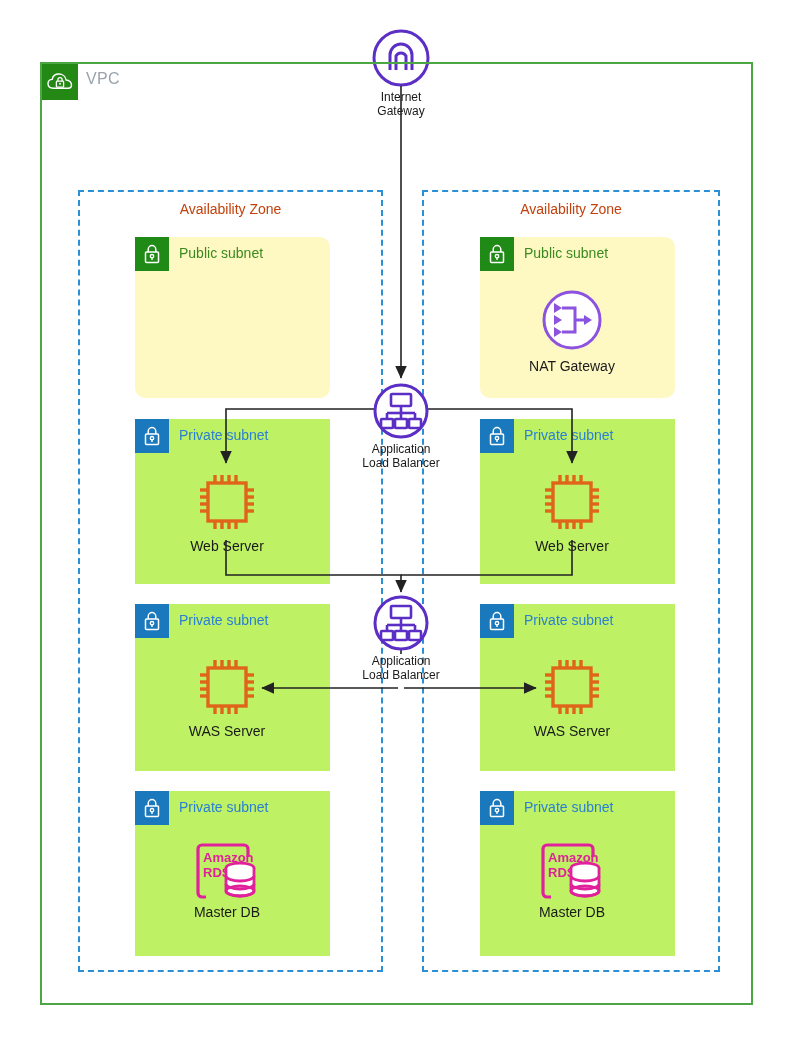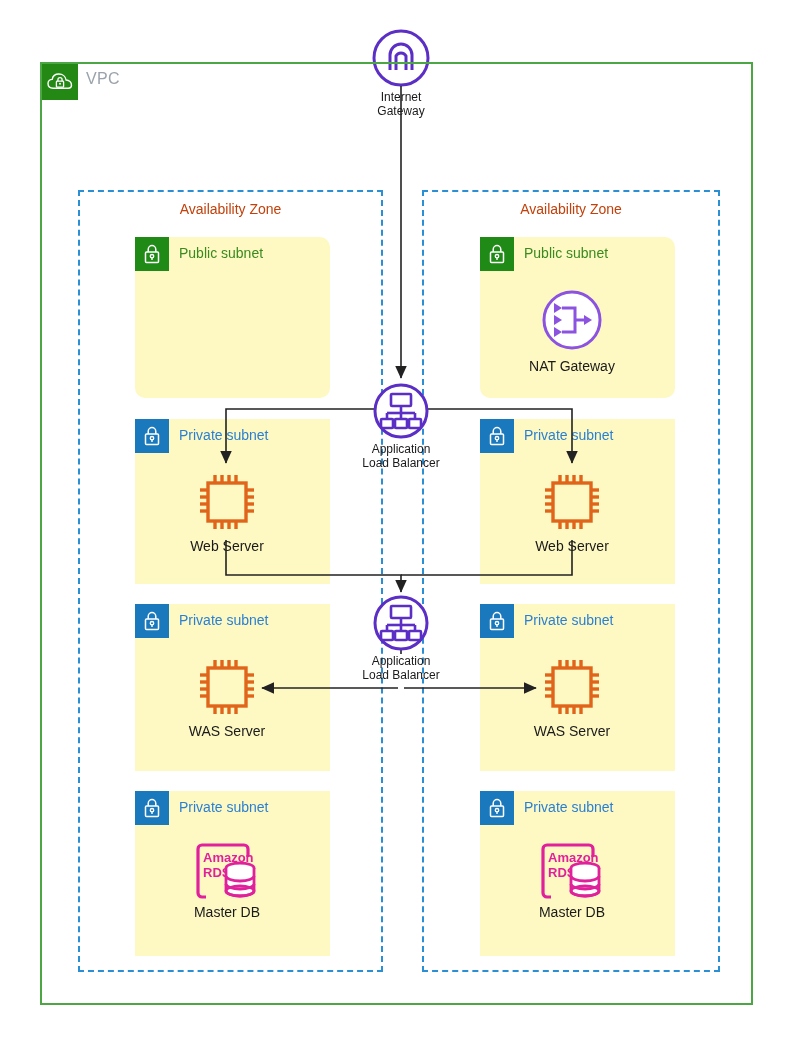--- a/index.html
+++ b/index.html
@@ -56,21 +56,21 @@
   }
   .az-label-left  { left: 78px;  width: 305px; }
   .az-label-right { left: 422px; width: 298px; }
 
   
   .subnet {
     position: absolute;
     width: 195px;
   }
   .subnet.public  { background: #fef9c3; border-radius: 10px; }
-  .subnet.private { background: #fef9c3; }
+  .subnet.private { background: #bef264; }
 
   .subnet-badge {
     position: absolute;
     left: 0; top: 0;
     width: 34px; height: 34px;
     display: flex; align-items: center; justify-content: center;
   }
   .badge-green { background: #1f8a16; }
   .badge-blue  { background: #1a78bd; }
 

